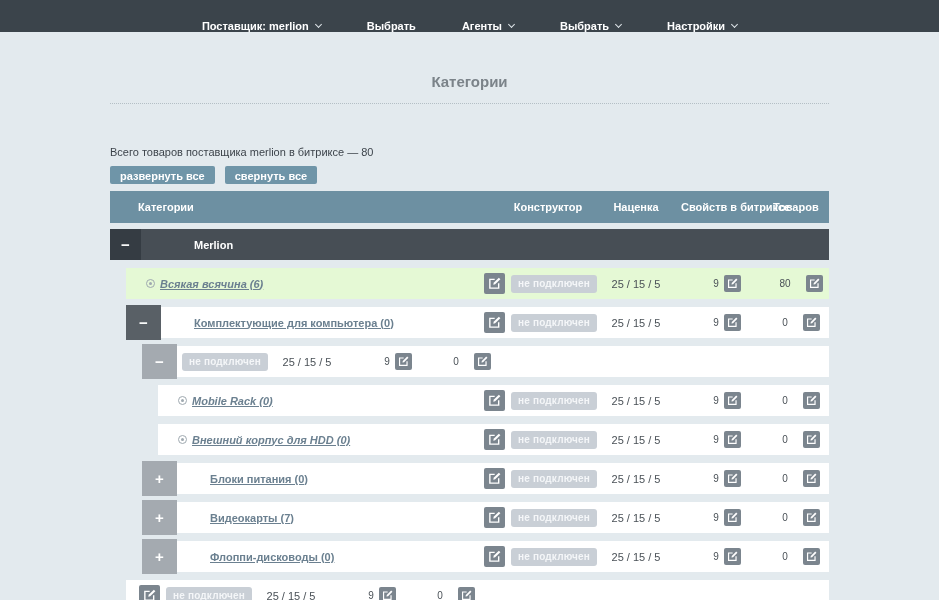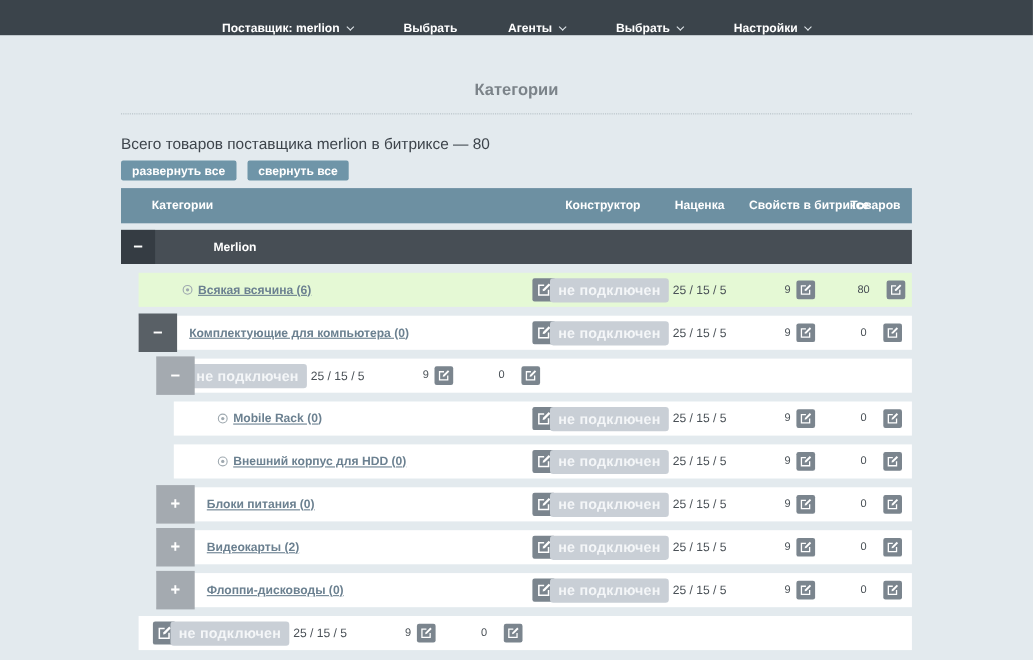--- a/index.html
+++ b/index.html
@@ -7,21 +7,21 @@
   body { background:#e3eaee; font-family:"Liberation Sans", sans-serif; overflow:hidden; }
 
   
   .navbar { height:32px; background:#3b444b; display:flex; justify-content:center; align-items:flex-end; gap:46px; }
   .nav-item { display:flex; align-items:center; color:#fff; font-size:11px; font-weight:bold; cursor:pointer; white-space:nowrap; }
   .chevron { width:5px; height:5px; border-right:1.5px solid #dfe5e9; border-bottom:1.5px solid #dfe5e9; transform:rotate(45deg); margin-left:7px; margin-top:-4px; }
 
   .content { width:719px; margin-left:110px; }
   .page-title { margin-top:41px; text-align:center; color:#7b8389; font-size:15px; font-weight:bold; }
   .dotted { border:none; border-top:1px dotted #b4bfc5; margin-top:13px; }
-  .summary { margin-top:18px; font-size:14px; color:#3d444b; }
+  .summary { margin-top:42px; font-size:11px; color:#3d444b; }
   .btn-row { margin-top:8px; display:flex; gap:10px; }
   .teal-btn { background:#6f95a8; color:#fff; font-size:11px; font-weight:bold; padding:4px 10px 2px; border:none; border-radius:2px; cursor:pointer; font-family:inherit; }
 
   
   .thead { margin-top:7px; height:32px; background:#6d90a2; display:flex; align-items:center; color:#fff; font-size:11px; font-weight:bold; }
   .h-cat { flex:1; padding-left:28px; }
   .h-constr { width:120px; text-align:center; padding-left:34px; white-space:nowrap; }
   .h-markup { width:90px; text-align:center; }
   .h-props { width:92px; text-align:center; white-space:nowrap; }
   .h-products { width:56px; white-space:nowrap; }
@@ -35,34 +35,34 @@
   .rowbox { height:31px; background:#fff; display:flex; align-items:center; }
   .rowbox.green { background:#e5f9d5; }
   .rowbox.darkrow { background:#474e55; }
 
   .toggle { position:absolute; left:0; top:-2px; width:35px; height:35px; border:none; color:#fff; font-size:15px; font-weight:bold; cursor:pointer; z-index:2; display:flex; align-items:center; justify-content:center; font-family:inherit; line-height:1; }
   .toggle.dark { background:#596066; }
   .toggle.light { background:#a4aab0; }
   .toggle.merlion { position:static; width:31px; height:31px; background:#353c43; flex:none; }
 
   .cat-cell { flex:1; display:flex; align-items:center; min-width:0; }
-  .cat-cell.toggle-pad { padding-left:46px; }
-  .cat-cell.circle-pad { padding-left:40px; }
+  .cat-cell.toggle-pad { padding-left:68px; }
+  .cat-cell.circle-pad { padding-left:20px;font-style:italic; }
   .circle-icon { width:9px; height:9px; border:1px solid #9fa9b0; border-radius:50%; position:relative; margin-right:5px; flex:none; }
   .circle-icon::after { content:''; position:absolute; left:2px; top:2px; width:3px; height:3px; border-radius:50%; background:#9fa9b0; }
   .cat-link { color:#6b8090; font-size:11px; font-weight:bold; text-decoration:underline; cursor:pointer; white-space:nowrap; }
   .merlion-name { color:#fff; font-size:11px; font-weight:bold; margin-left:17px;padding-left:36px; }
 
   .c-edit { width:34px; display:flex; justify-content:center; padding-left:12px; }
   .c-badge { width:86px; display:flex; justify-content:center; padding-left:12px; }
   .c-markup { width:90px; text-align:center; font-size:11px; color:#4a5157; }
   .c-props { width:92px; display:flex; align-items:center; justify-content:center; gap:5px; font-size:10px; color:#4a5157; }
   .c-products { width:56px; display:flex; align-items:center; justify-content:center; gap:15px; font-size:10px; color:#4a5157; }
 
-  .badge { background:#c9cfd6; color:#f4f6f8; font-size:13px; font-weight:bold; padding:3px 7px 4px; border-radius:3px; white-space:nowrap; letter-spacing:.2px; }
+  .badge { background:#c9cfd6; color:#f4f6f8; font-size:10px; font-weight:bold; padding:3px 7px 4px; border-radius:3px; white-space:nowrap; letter-spacing:.2px; }
   .editbtn { width:21px; height:21px; background:#7b858e; border:none; border-radius:2px; display:flex; align-items:center; justify-content:center; cursor:pointer; padding:0; flex:none; }
   .editbtn.small { width:17px; height:17px; }
   .editbtn svg { display:block; }
 </style>
 </head>
 <body>
 
 <div class="navbar">
   <div class="nav-item">
       <span>Поставщик: merlion</span>
@@ -341,21 +341,21 @@
               </svg>
             </button>
           </div>
       </div>
     </div>
 
     <div class="rowwrap l2">
       <button class="toggle light">+</button>
       <div class="rowbox">
         <div class="cat-cell toggle-pad">
-          <a class="cat-link">Видеокарты (2)</a>
+          <a class="cat-link">Видеокарты (7)</a>
         </div>
         <div class="c-edit">
             <button class="editbtn">
               <svg width="13" height="13" viewBox="0 0 14 14">
                 <path d="M11.5 6.8 V12 H2 V2.5 H7.2" fill="none" stroke="#fff" stroke-width="1.5"></path>
                 <path d="M6.1 6.3 L11.7 0.7 L13.3 2.3 L7.7 7.9 L5.7 8.3 Z" fill="#fff"></path>
               </svg>
             </button>
           </div>
         <div class="c-badge">

